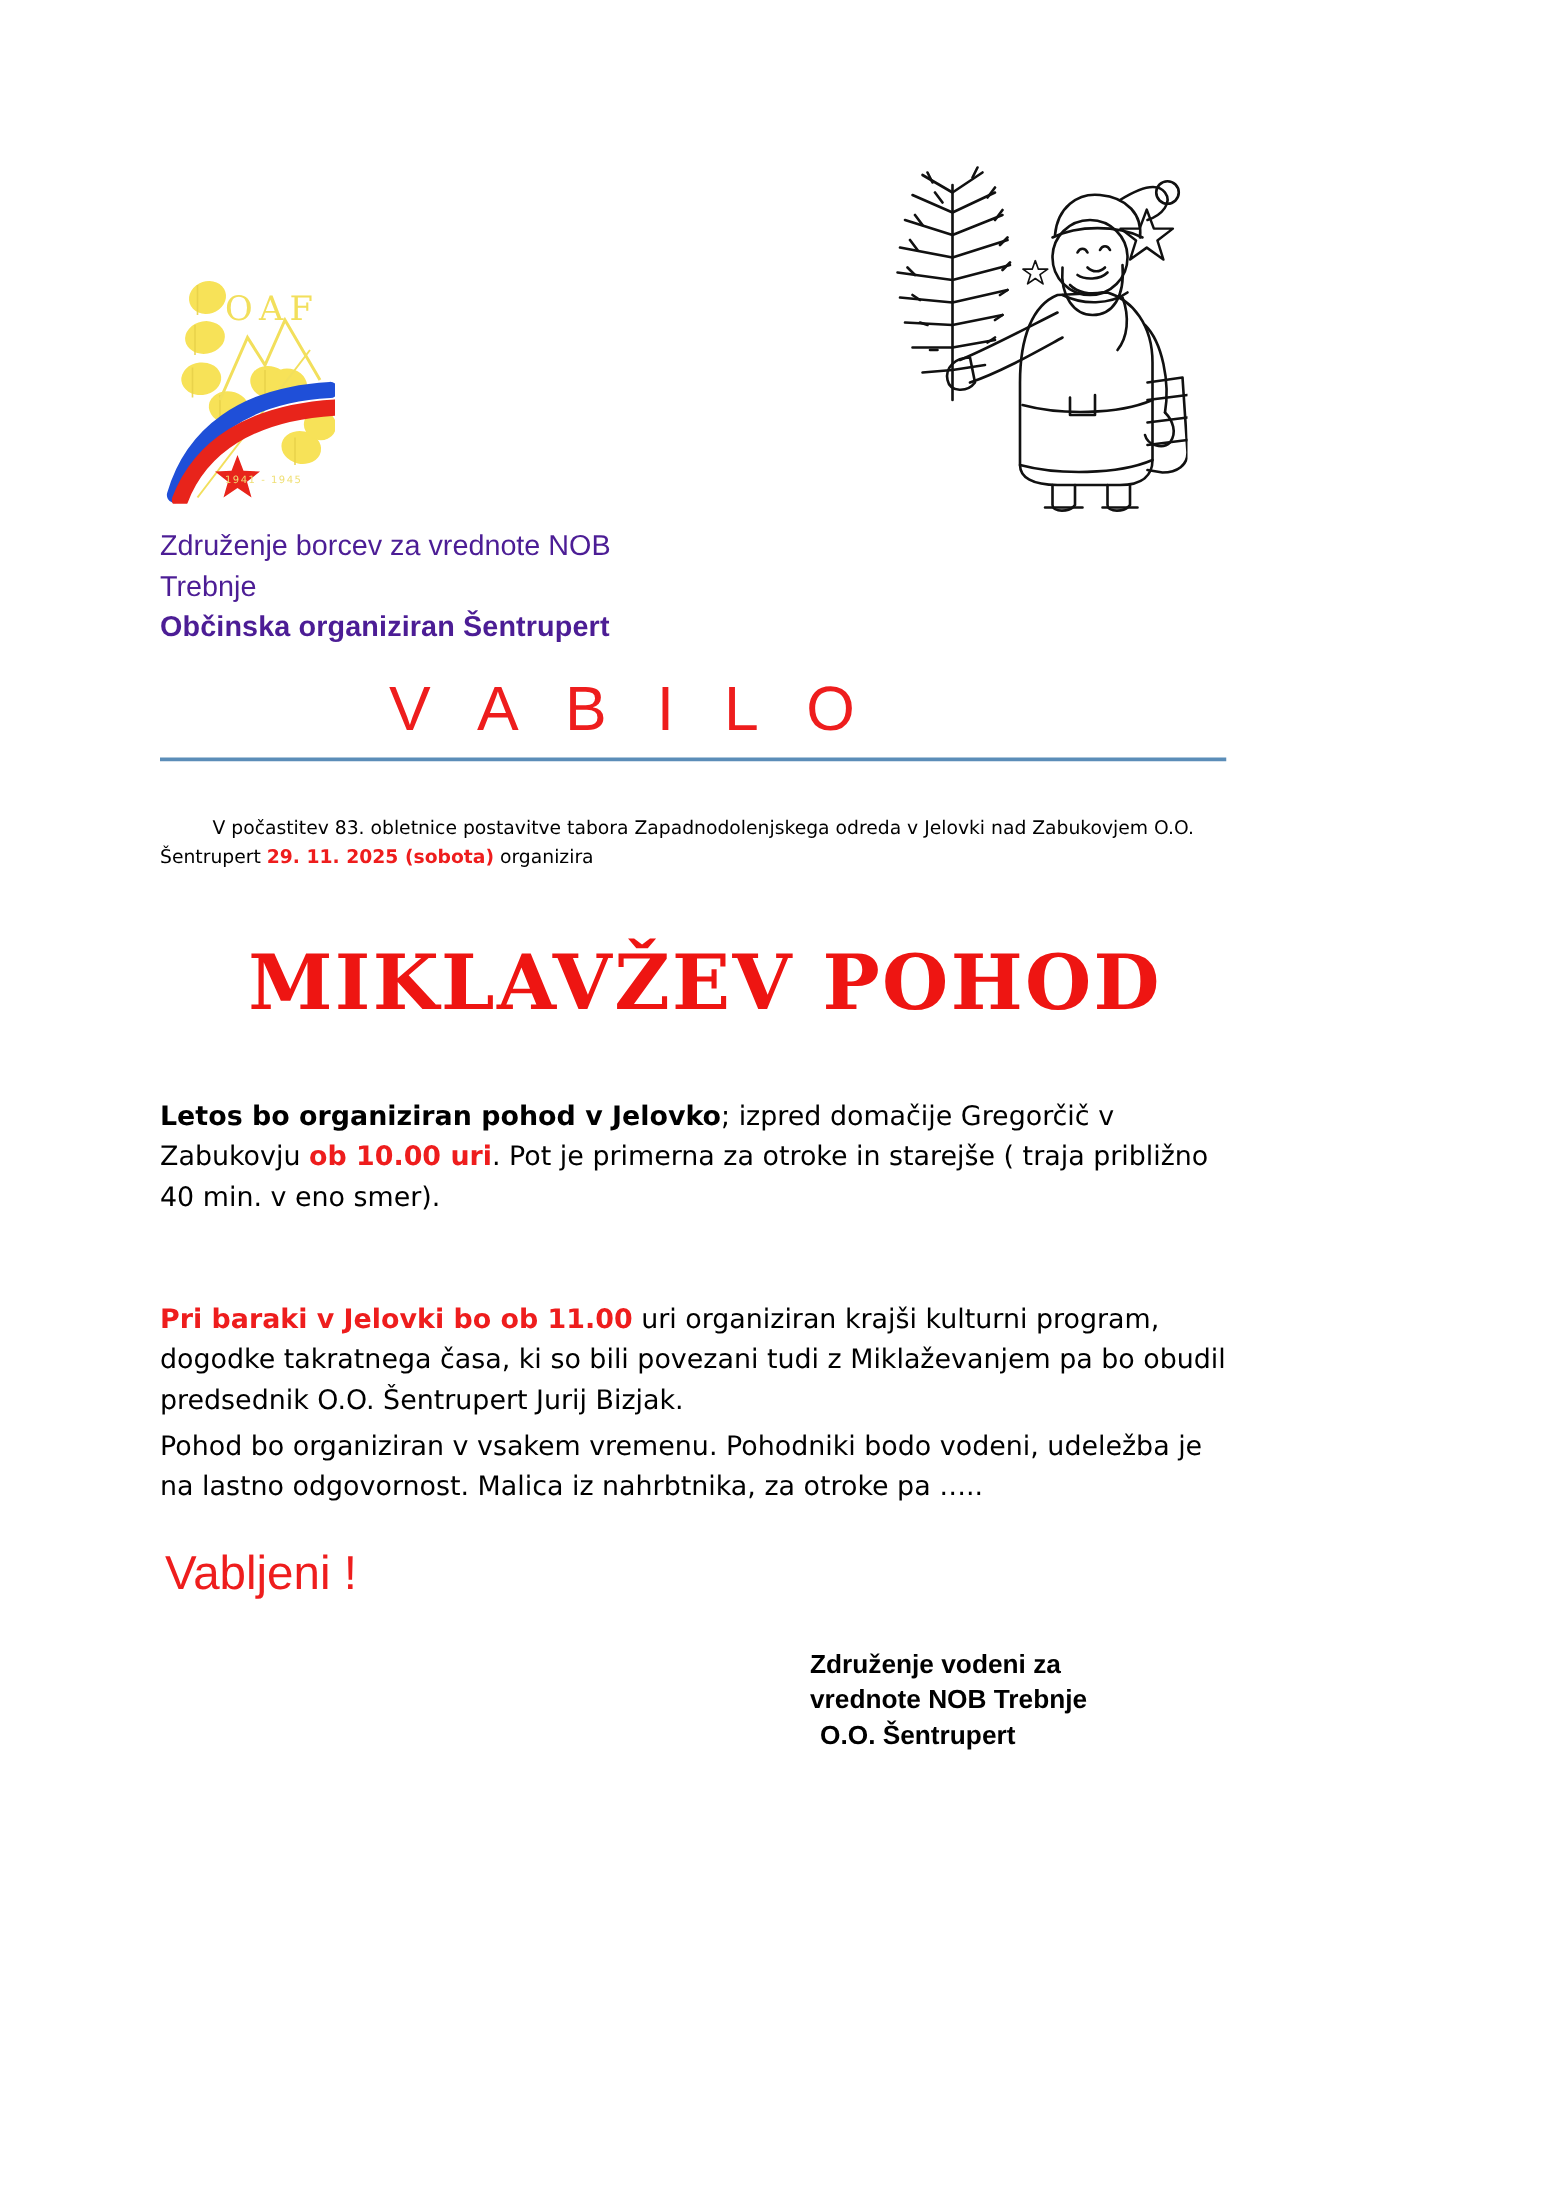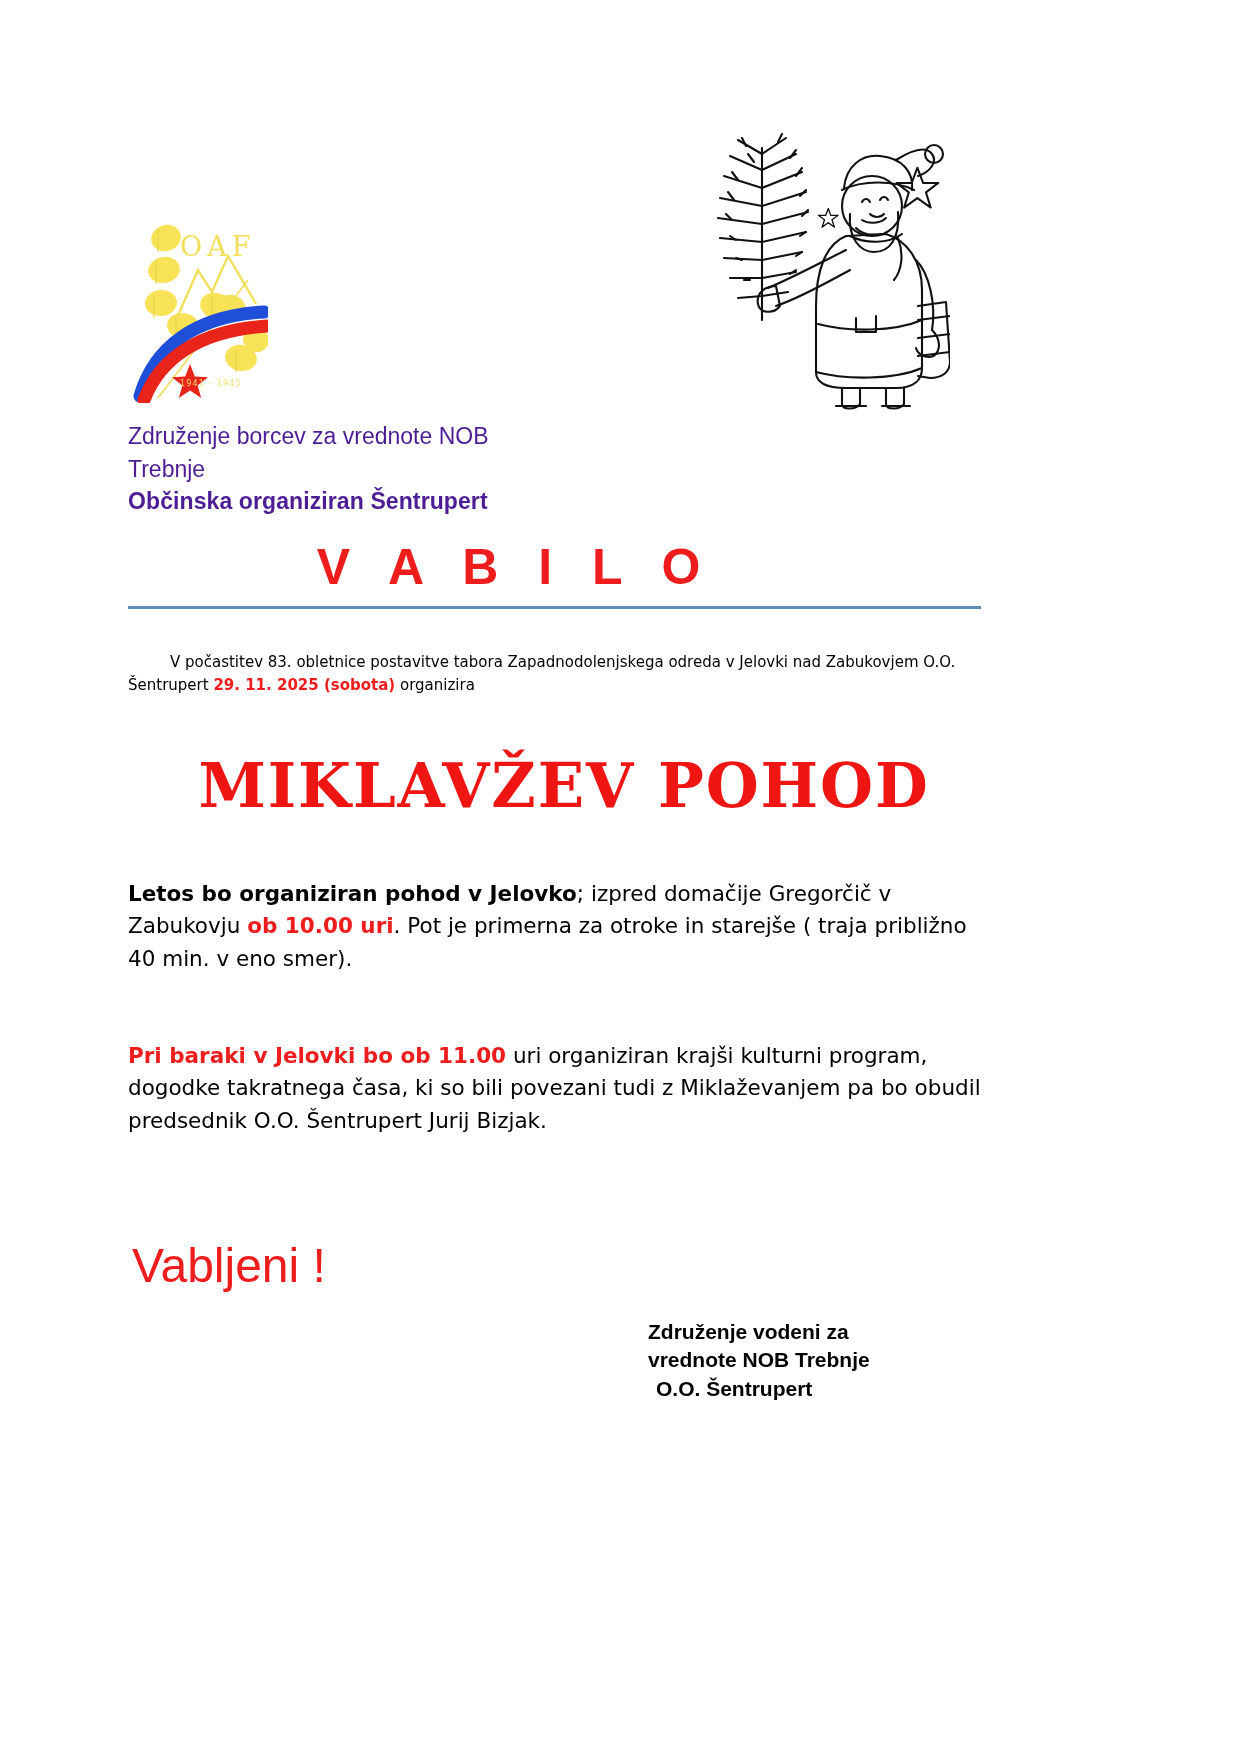--- a/index.html
+++ b/index.html
@@ -59,27 +59,27 @@
     color: #4c1d95;
     font-size: 23px;
     line-height: 1.42;
   }
   .org-header .org-line { display: block; white-space: pre; }
   .org-header .org-line.bold { font-weight: bold; letter-spacing: .1px; }
 
   
   .vabilo-title {
     position: absolute;
-    left: 15px;
+    left: 4px;
     top: 538px;
     width: 1000px;
     text-align: center;
     color: #ee1d1d;
     font-size: 50px;
-    font-weight: bold;
+    font-weight: normal;
     letter-spacing: 13px;
   }
 
   .blue-rule {
     position: absolute;
     left: 128px;
     top: 606px;
     width: 853px;
     height: 3px;
     background: #5b8db8;
@@ -132,21 +132,21 @@
   .para-3 { top: 1120px; }
 
   b.lead { font-weight: bold; }
 
   
   .vabljeni {
     position: absolute;
     left: 132px;
     top: 1238px;
     color: #ee1d1d;
-    font-size: 48px;
+    font-size: 38px;
     font-family: "Liberation Sans", sans-serif;
   }
 
   .signature {
     position: absolute;
     left: 648px;
     top: 1318px;
     width: 320px;
     font-weight: bold;
     font-size: 21px;
@@ -299,20 +299,21 @@
   </div>
 
   <p class="body-block para-1">
     <b class="lead">Letos bo organiziran pohod v Jelovko</b><span>; izpred domačije Gregorčič v Zabukovju </span><span class="red-bold">ob 10.00 uri</span><span>. Pot je primerna za otroke in starejše ( traja približno 40 min. v eno smer).</span>
   </p>
 
   <p class="body-block para-2">
     <span class="red-bold">Pri baraki v Jelovki bo ob 11.00</span><span> uri organiziran krajši kulturni program, dogodke takratnega časa, ki so bili povezani tudi z Miklaževanjem pa bo obudil predsednik O.O. Šentrupert Jurij Bizjak.</span>
   </p>
 
+  <p class="body-block para-3">Pohod bo organiziran  v vsakem vremenu. Pohodniki bodo vodeni,  udeležba je na lastno odgovornost. Malica iz nahrbtnika, za otroke pa …..</p>
 
   <div class="vabljeni">Vabljeni !</div>
 
   <div class="signature">
     <span class="sig-line">Združenje vodeni za</span>
     <span class="sig-line">vrednote NOB Trebnje</span>
     <span class="sig-line center-ish">O.O. Šentrupert</span>
   </div>
 
 </div>

